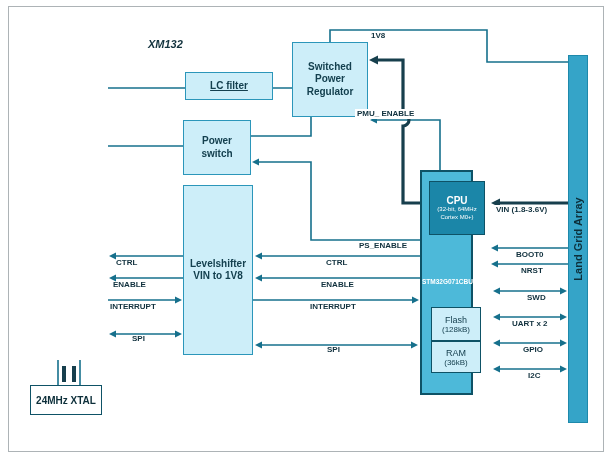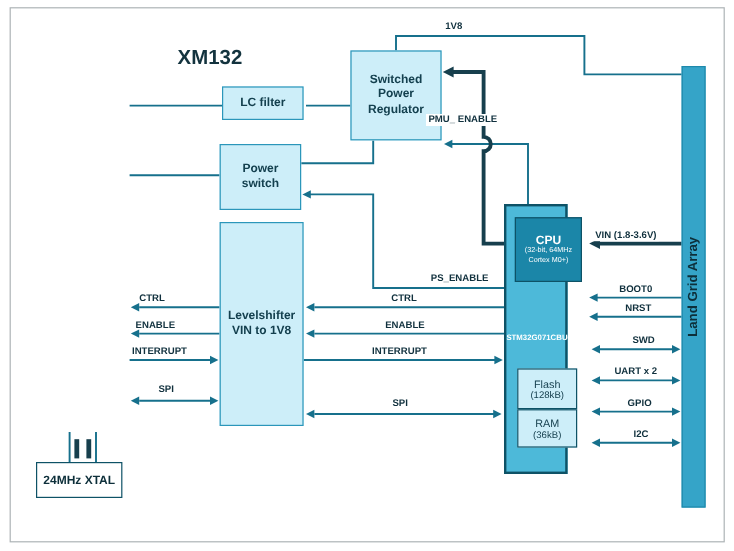--- a/index.html
+++ b/index.html
@@ -36,23 +36,23 @@
   .mem{position:absolute;left:9px;width:50px;background:var(--block-light);
        border:1.5px solid var(--mcu-border);color:#123c4b;display:flex;flex-direction:column;
        align-items:center;justify-content:center;box-sizing:border-box;}
   .mem .t{font-size:9px;font-weight:400;}
   .mem .s{font-size:8px;}
   .lga{flex-direction:row;}
   .lga span{transform:rotate(-90deg);white-space:nowrap;font-size:11px;font-weight:700;
             color:#0d2f3a;}
   .xtal{background:#fff;border:1.5px solid #0e5266;color:#0d2f3a;font-size:10px;font-weight:700;}
   .net{position:absolute;z-index:5;font-size:8px;font-weight:700;color:var(--label-text);
-       white-space:nowrap;line-height:1.25;}
+       white-space:nowrap;line-height:1.25;margin-top:14px;}
   .bgw{background:#fff;padding:0 2px;}
-  .title{position:absolute;z-index:5;font-size:17px;font-weight:700;color:#13333e;}
+  .title{position:absolute;z-index:5;font-size:11px;font-weight:700;color:#13333e;font-style:italic;}
 </style>
 </head>
 <body>
 
 <div class="canvas">
   <div class="frame"></div>
 
   <svg class="wires" width="612" height="459">
 
     <path class="w" d="M108,88 H185"></path>
@@ -107,21 +107,21 @@
     <polygon class="arr" points="567,343 560,339.5 560,346.5"></polygon>
     <polygon class="arr" points="493,369 500,365.5 500,372.5"></polygon>
     <polygon class="arr" points="567,369 560,365.5 560,372.5"></polygon>
     <polygon class="parr" points="491,203 500,198.5 500,207.5"></polygon>
     <polygon class="parr" points="369,60 378,55.5 378,64.5"></polygon>
   </svg>
 
   <div class="title" style="left:148px;top:38px;">XM132</div>
 
 
-  <div class="block light" style="left:185px;top:72px;width:68px;height:28px;">
+  <div class="block light" style="left:185px;top:72px;width:88px;height:28px;text-decoration:underline;">
     <span>LC filter</span>
   </div>
 
   <div class="block light" style="left:183px;top:120px;width:68px;height:55px;">
     <span class="pre">Power
 switch</span>
   </div>
 
   <div class="block light" style="left:292px;top:42px;width:76px;height:75px;">
     <span class="pre">Switched

